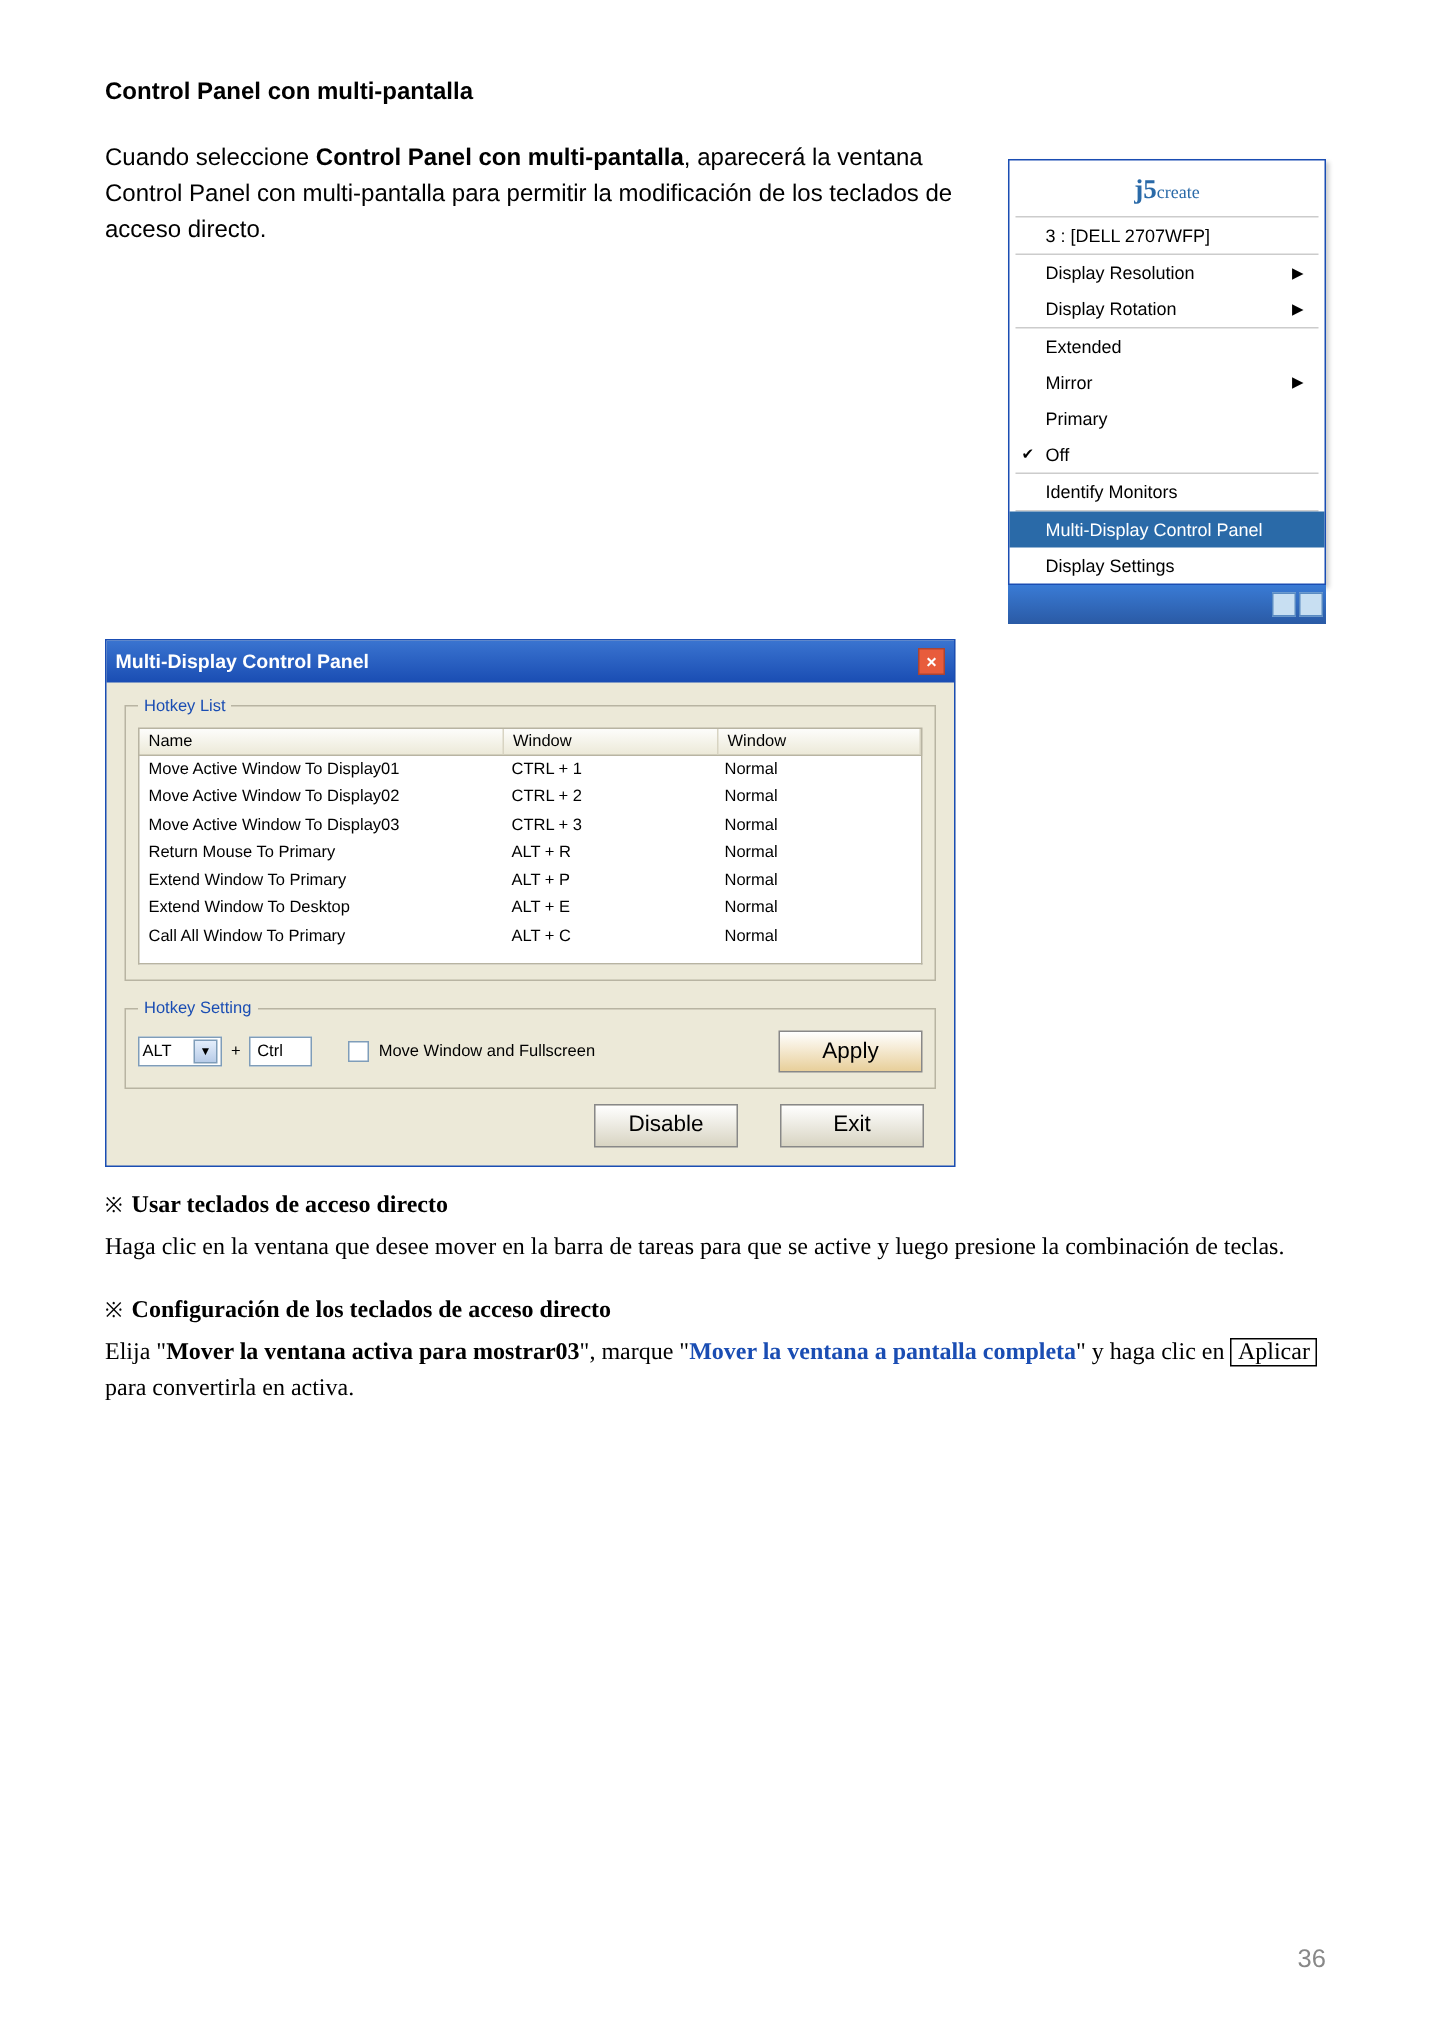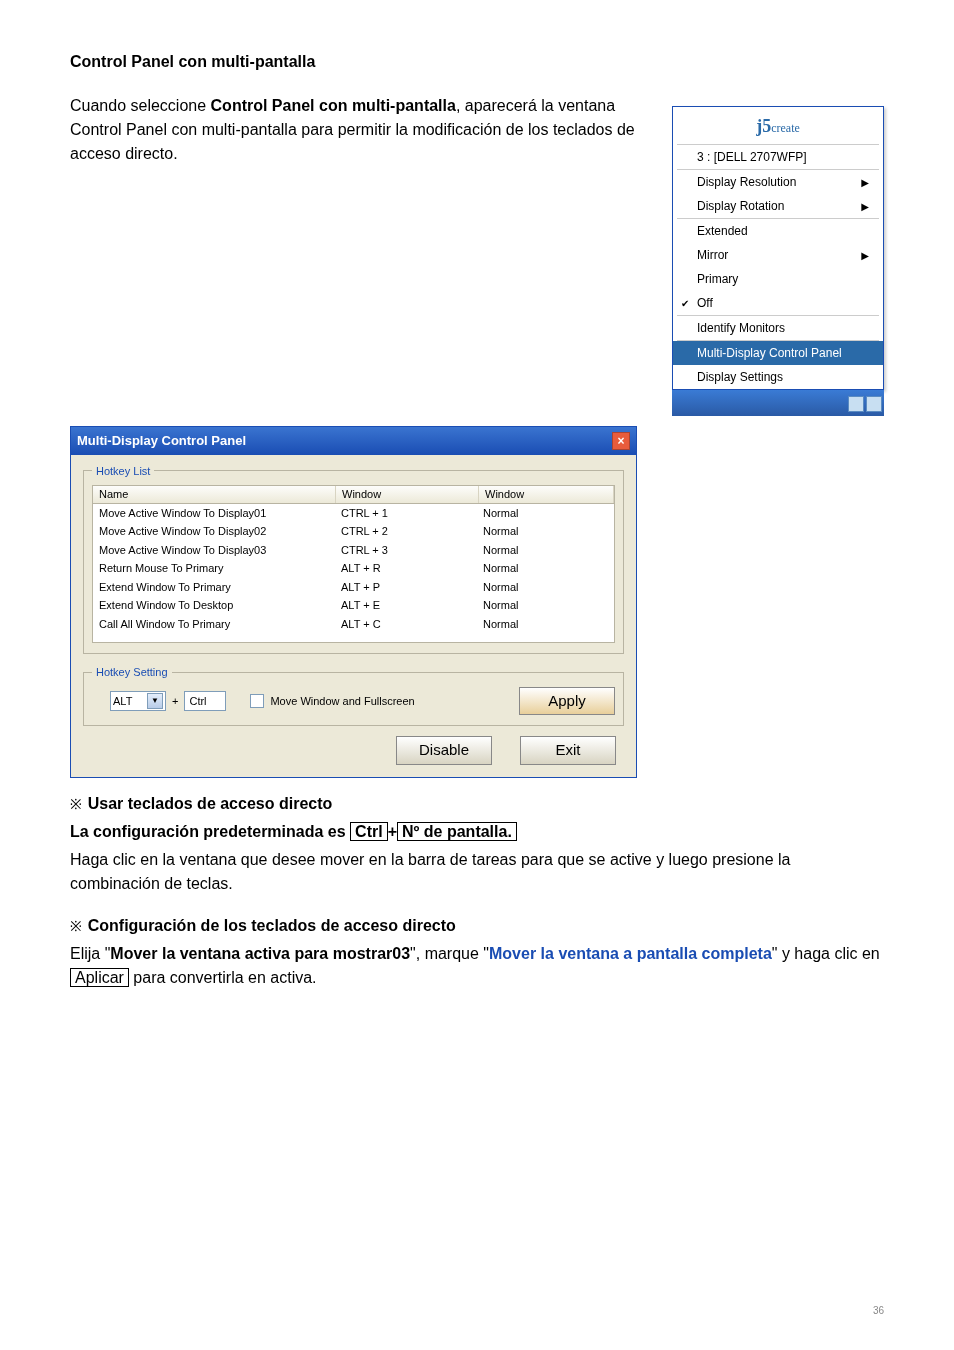--- a/index.html
+++ b/index.html
@@ -13,21 +13,21 @@
     background: #fff;
     font-size: 16px;
     line-height: 1.5;
     position: relative;
   }
   .page-number {
     position: absolute;
     bottom: 32px;
     right: 70px;
     color: #888;
-    font-size: 10px;
+    font-size: 17px;
   }
   .title {
     font-weight: bold;
     margin-bottom: 20px;
   }
   .intro-row {
     display: flex;
     gap: 20px;
     align-items: flex-start;
     margin-bottom: 10px;
@@ -123,21 +123,21 @@
     background: linear-gradient(#fdfdfb,#ece9d8);
     border:1px solid #b8b4a2;
   }
   .tbl-head > div {
     padding:0 6px;
     border-right:1px solid #d8d4c2;
   }
   .c1{width:230px;} .c2{width:130px;} .c3{flex:1;}
   .tbl-body { background:#fff; border:1px solid #b8b4a2; border-top:none; padding-bottom:9px;}
   .tbl-row > div { padding:1px 6px; }
-  .hs-row{display:flex;align-items:center;gap:6px;flex-wrap:wrap;margin-left:18px;}
+  .hs-row{display:flex;align-items:center;gap:6px;flex-wrap:wrap;}
   .sel{border:1px solid #7f9db9;background:#fff;padding:1px 2px;display:inline-flex;align-items:center;gap:4px;}
   .sel .dd{width:14px;height:14px;background:linear-gradient(#e4eefb,#b8cce8);border:1px solid #7f9db9;display:flex;align-items:center;justify-content:center;font-size:8px;}
   .txt{border:1px solid #7f9db9;background:#fff;padding:1px 4px;min-width:32px;display:inline-block;}
   .chk{width:12px;height:12px;border:1px solid #7f9db9;background:#fff;display:inline-block;}
   .btn{
     min-width:70px;text-align:center;padding:2px 12px;
     border:1px solid #888;
     background:linear-gradient(#fff,#d8d4c2);
     font-size:15px;
   }
@@ -277,26 +277,22 @@
         <span class="btn apply">Apply</span>
       </div>
     </fieldset>
     <div class="btn-row">
       <span class="btn">Disable</span>
       <span class="btn">Exit</span>
     </div>
   </div>
 </div>
 
-<div class="doc-text" style="margin-top:14px;">
+<div class="doc-text" style="margin-top:14px;font-family:Liberation Serif, serif;">
   <p><span class="mark">※</span><b>Usar teclados de acceso directo</b></p>
-  <p>
-    <b>La configuración predeterminada es</b>
-    <span class="boxed"><b>Ctrl</b></span><b>+</b><span class="boxed"><b>Nº de pantalla.</b></span>
-  </p>
   <p class="indent">Haga clic en la ventana que desee mover en la barra de tareas para que se active y luego presione la combinación de teclas.</p>
 
   <p style="margin-top:18px;"><span class="mark">※</span><b>Configuración de los teclados de acceso directo</b></p>
   <p>
     <span>Elija "</span><b>Mover la ventana activa para mostrar03</b><span>", marque "</span><b style="color:#1a4db3">Mover la ventana a pantalla completa</b><span>" y haga clic en</span>
     <span class="boxed">Aplicar</span><span> para convertirla en activa.</span>
   </p>
 </div>
 
 <div class="page-number">36</div>

